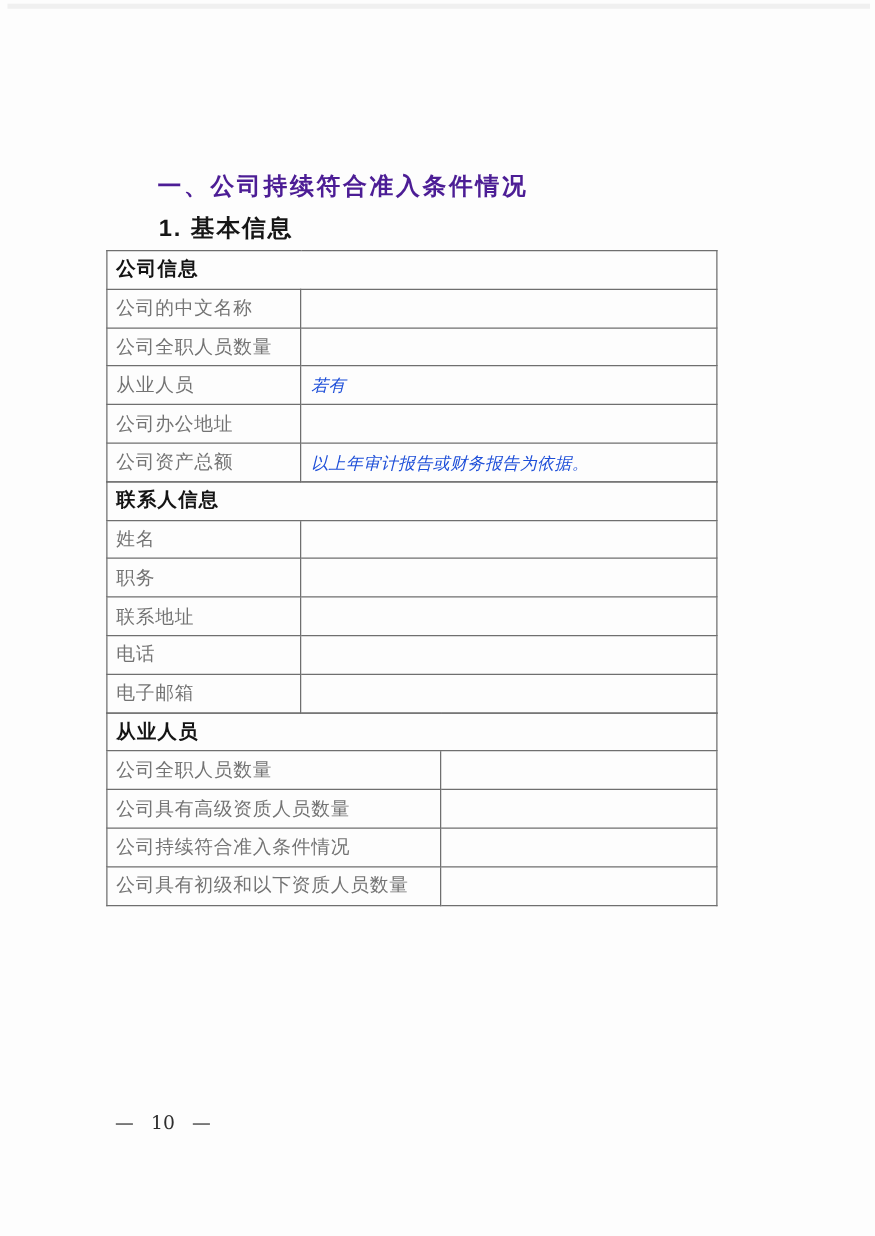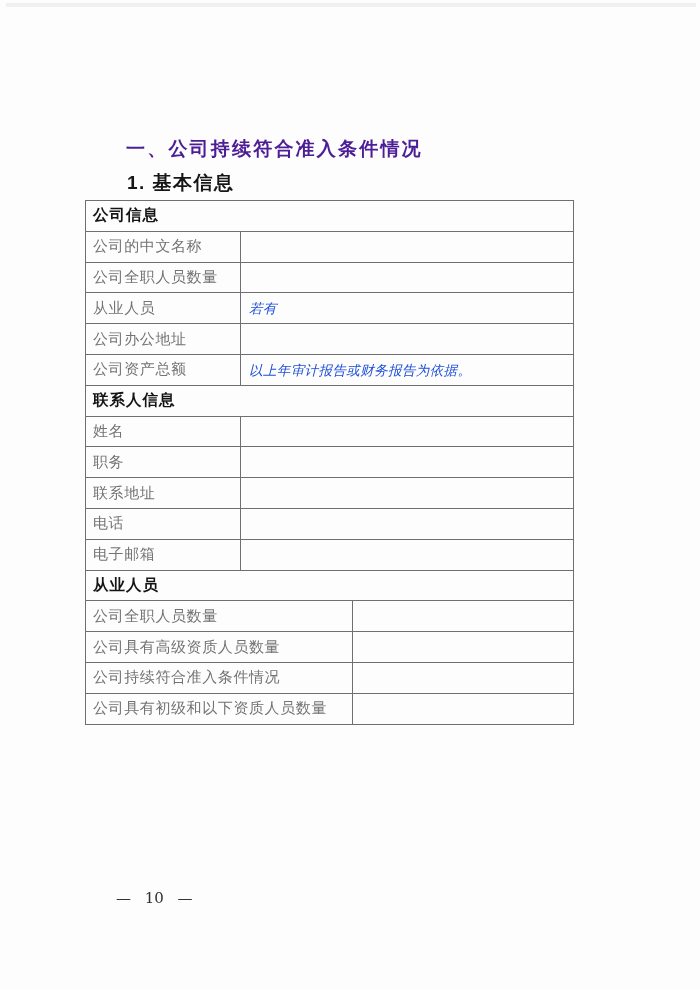--- a/index.html
+++ b/index.html
@@ -75,21 +75,21 @@
   td.val .note {
     font-size: 13.5px;
     font-style: italic;
     letter-spacing: 0.4px;
     color: #1d4ed8;
   }
   .t12 col.c1 { width: 155px; }
   .t3  col.c1 { width: 267px; }
   .pageno {
     position: absolute;
-    left: 116px; top: 889px;
+    left: 92px; top: 889px;
     font-size: 15px;
     color: #2e2e2e;
     word-spacing: 9px;
     white-space: nowrap;
   }
 </style>
 </head>
 <body>
 
 <div class="scan-edge"></div>

